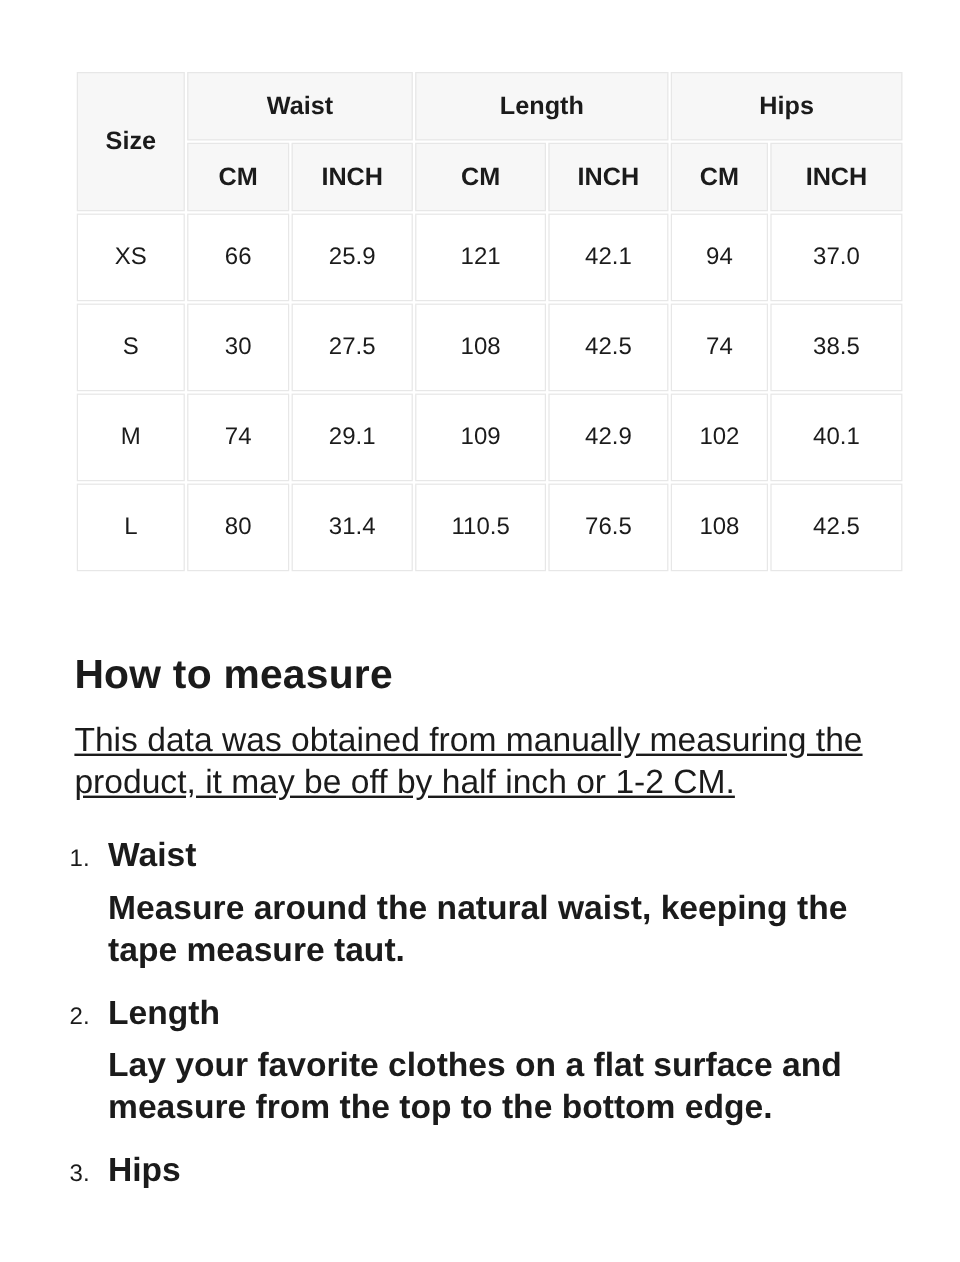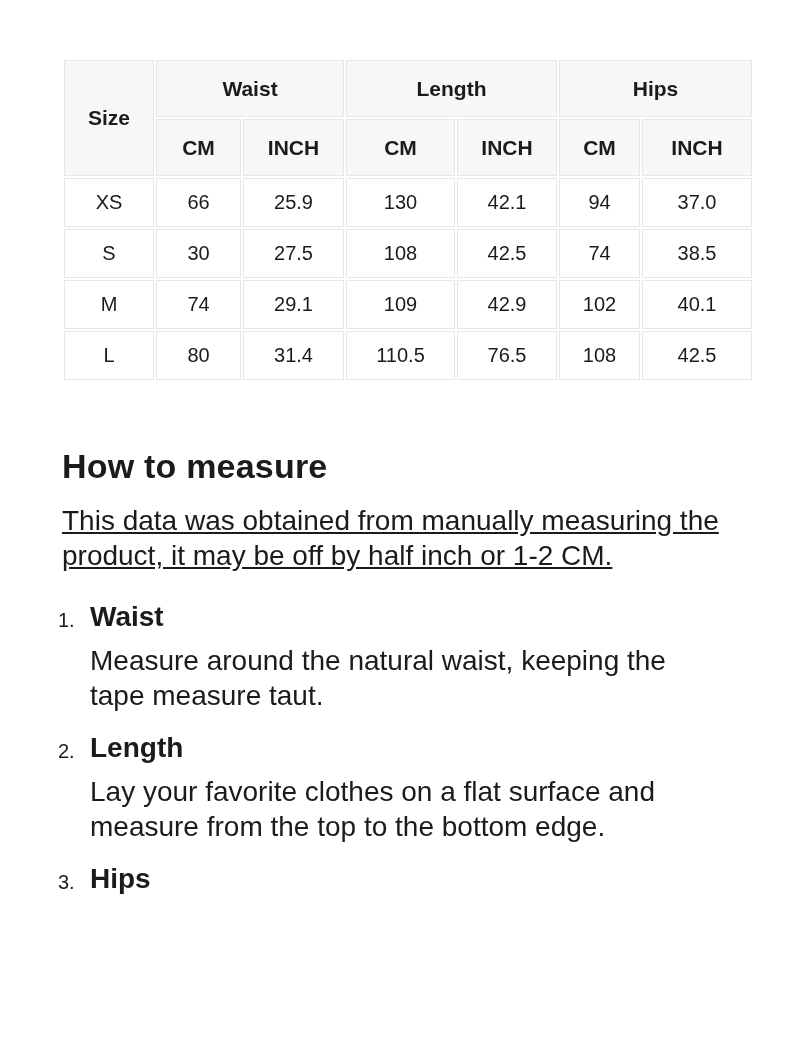--- a/index.html
+++ b/index.html
@@ -43,21 +43,21 @@
   }
   table.size-chart th {
     background: var(--header-bg);
     font-weight: bold;
     font-size: 21px;
     height: 57px;
   }
   table.size-chart td {
     font-size: 20px;
     font-weight: normal;
-    height: 49px;
+    height: 73px;
     background: var(--background);
   }
   col.c-size  { width: 90px; }
   col.c-wcm   { width: 85px; }
   col.c-winch { width: 101px; }
   col.c-lcm   { width: 109px; }
   col.c-linch { width: 100px; }
   col.c-hcm   { width: 81px; }
   col.c-hinch { width: 110px; }
 
@@ -97,20 +97,21 @@
   .step-title {
     font-size: 28px;
     font-weight: bold;
     line-height: 35px;
   }
   .step-desc {
     font-size: 28px;
     line-height: 35px;
     margin: 9px 0 0 0;
     max-width: 620px;
+    font-weight: bold;
   }
 </style>
 </head>
 <body>
 
 <div class="page">
 
   <table class="size-chart">
     <colgroup>
       <col class="c-size">
@@ -135,21 +136,21 @@
         <th>INCH</th>
         <th>CM</th>
         <th>INCH</th>
       </tr>
     </thead>
     <tbody>
       <tr>
         <td>XS</td>
         <td>66</td>
         <td>25.9</td>
-        <td>130</td>
+        <td>121</td>
         <td>42.1</td>
         <td>94</td>
         <td>37.0</td>
       </tr>
       <tr>
         <td>S</td>
         <td>30</td>
         <td>27.5</td>
         <td>108</td>
         <td>42.5</td>

